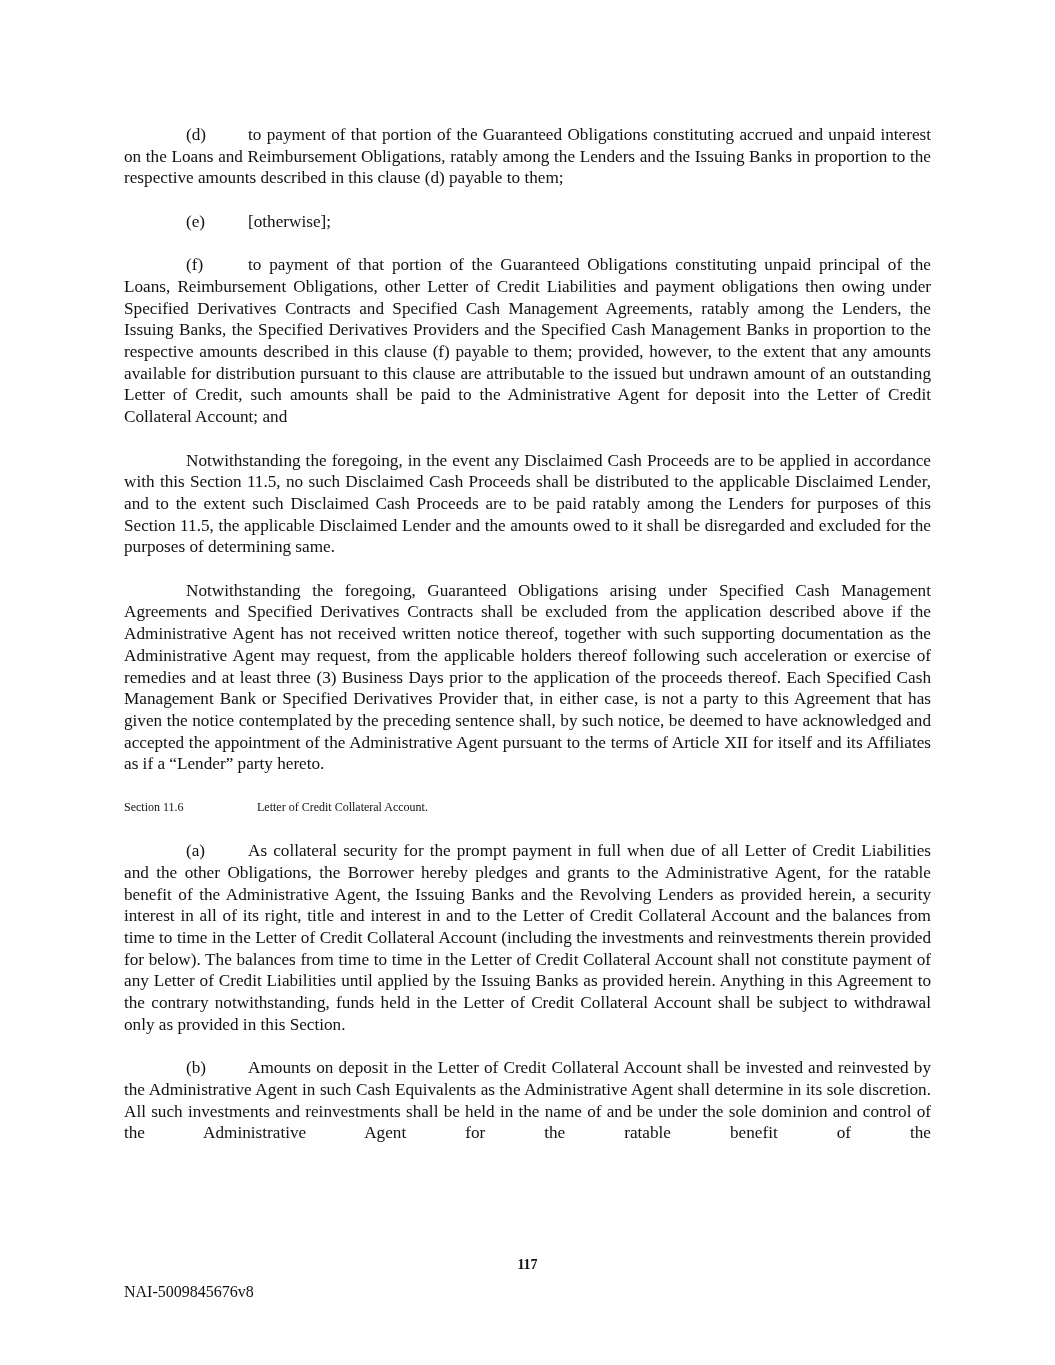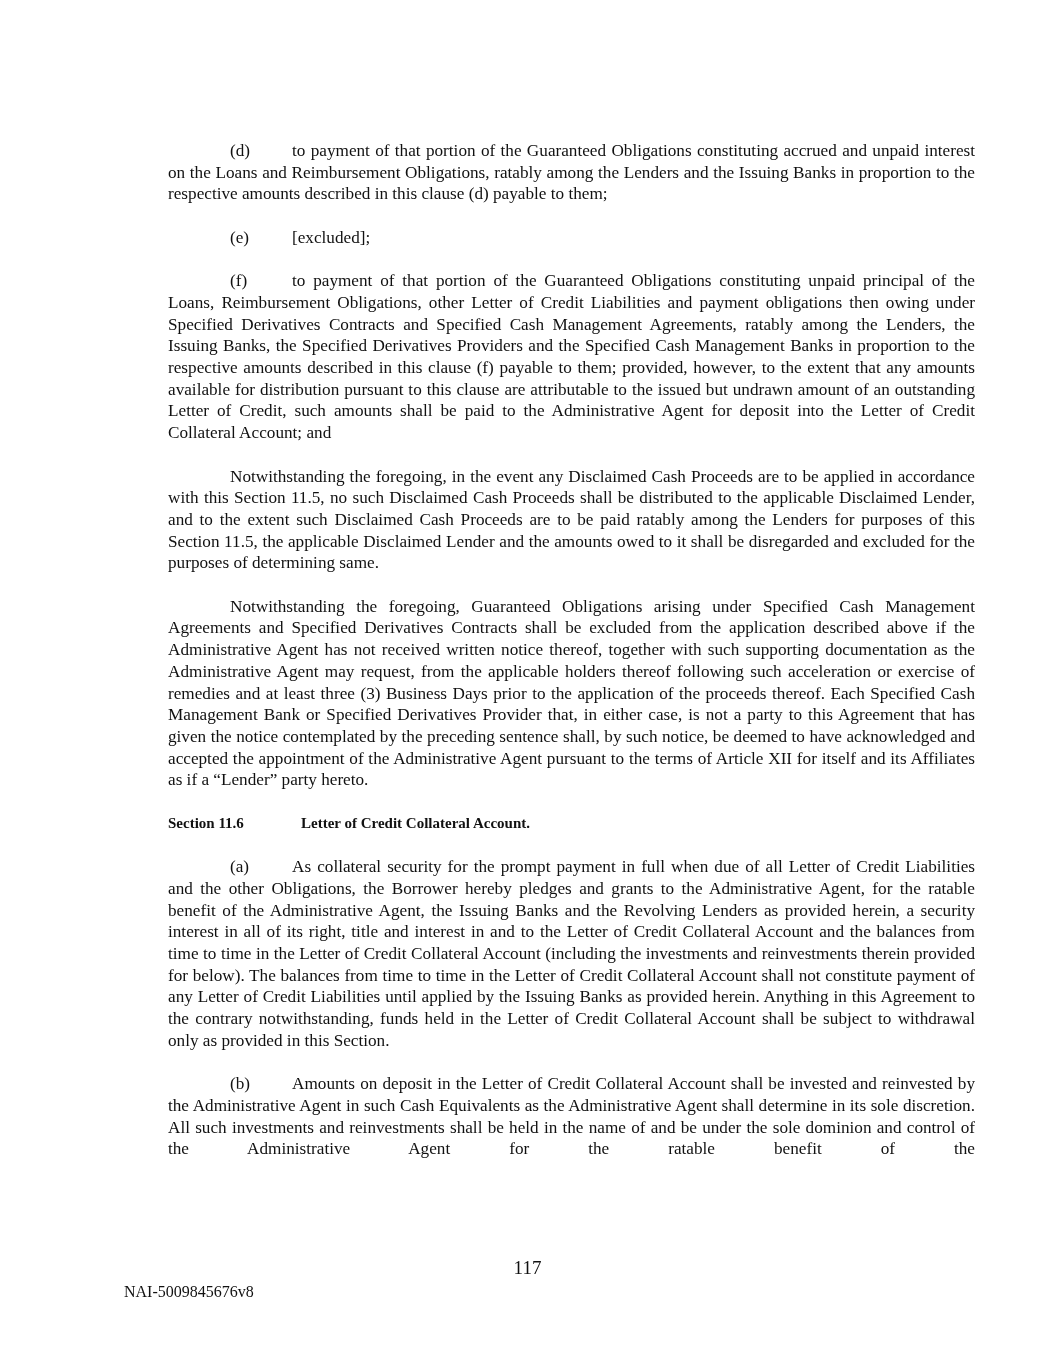--- a/index.html
+++ b/index.html
@@ -7,65 +7,65 @@
     width: 1055px;
     height: 1365px;
     position: relative;
     overflow: hidden;
     font-family: "Liberation Serif", "DejaVu Serif", serif;
     color: #111111;
   }
   .page {
     position: absolute;
     left: 124px;
-    top: 140px;
+    top: 124px;
     width: 807px;
-    margin-left: 44px;
   }
   .para {
     font-size: 17.2px;
     line-height: 21.7px;
     text-align: justify;
     margin: 0 0 21.7px 0;
   }
   .para.indent { text-indent: 62px; }
   .clause-label {
     display: inline-block;
     width: 62px;
     text-indent: 0;
   }
   .section-heading {
-    font-size: 15px;
+    font-size: 12px;
     line-height: 21.7px;
-    font-weight: bold;
+    font-weight: normal;
     margin: 0 0 21.7px 0;
   }
   .section-num { display: inline-block; width: 133px; }
   .page-number {
     position: absolute;
     left: 0; right: 0;
     top: 1257px;
     text-align: center;
-    font-size: 19px;
+    font-size: 14px;
+    font-weight: bold;
   }
   .doc-id {
     position: absolute;
     left: 124px;
     top: 1283px;
     font-size: 16px;
   }
 </style>
 </head>
 <body>
 
 <div class="page">
 
   <p class="para indent"><span class="clause-label">(d)</span><span>to payment of that portion of the Guaranteed Obligations constituting accrued and unpaid interest on the Loans and Reimbursement Obligations, ratably among the Lenders and the Issuing Banks in proportion to the respective amounts described in this clause (d) payable to them;</span></p>
 
-  <p class="para indent"><span class="clause-label">(e)</span><span>[excluded];</span></p>
+  <p class="para indent"><span class="clause-label">(e)</span><span>[otherwise];</span></p>
 
   <p class="para indent"><span class="clause-label">(f)</span><span>to payment of that portion of the Guaranteed Obligations constituting unpaid principal of the Loans, Reimbursement Obligations, other Letter of Credit Liabilities and payment obligations then owing under Specified Derivatives Contracts and Specified Cash Management Agreements, ratably among the Lenders, the Issuing Banks, the Specified Derivatives Providers and the Specified Cash Management Banks in proportion to the respective amounts described in this clause (f) payable to them; provided, however, to the extent that any amounts available for distribution pursuant to this clause are attributable to the issued but undrawn amount of an outstanding Letter of Credit, such amounts shall be paid to the Administrative Agent for deposit into the Letter of Credit Collateral Account; and</span></p>
 
 
   <p class="para indent">Notwithstanding the foregoing, in the event any Disclaimed Cash Proceeds are to be applied in accordance with this Section 11.5, no such Disclaimed Cash Proceeds shall be distributed to the applicable Disclaimed Lender, and to the extent such Disclaimed Cash Proceeds are to be paid ratably among the Lenders for purposes of this Section 11.5, the applicable Disclaimed Lender and the amounts owed to it shall be disregarded and excluded for the purposes of determining same.</p>
 
   <p class="para indent">Notwithstanding the foregoing, Guaranteed Obligations arising under Specified Cash Management Agreements and Specified Derivatives Contracts shall be excluded from the application described above if the Administrative Agent has not received written notice thereof, together with such supporting documentation as the Administrative Agent may request, from the applicable holders thereof following such acceleration or exercise of remedies and at least three (3) Business Days prior to the application of the proceeds thereof.  Each Specified Cash Management Bank or Specified Derivatives Provider that, in either case, is not a party to this Agreement that has given the notice contemplated by the preceding sentence shall, by such notice, be deemed to have acknowledged and accepted the appointment of the Administrative Agent pursuant to the terms of Article XII for itself and its Affiliates as if a “Lender” party hereto.</p>
 
   <div class="section-heading"><span class="section-num">Section 11.6</span><span>Letter of Credit Collateral Account.</span></div>
 

